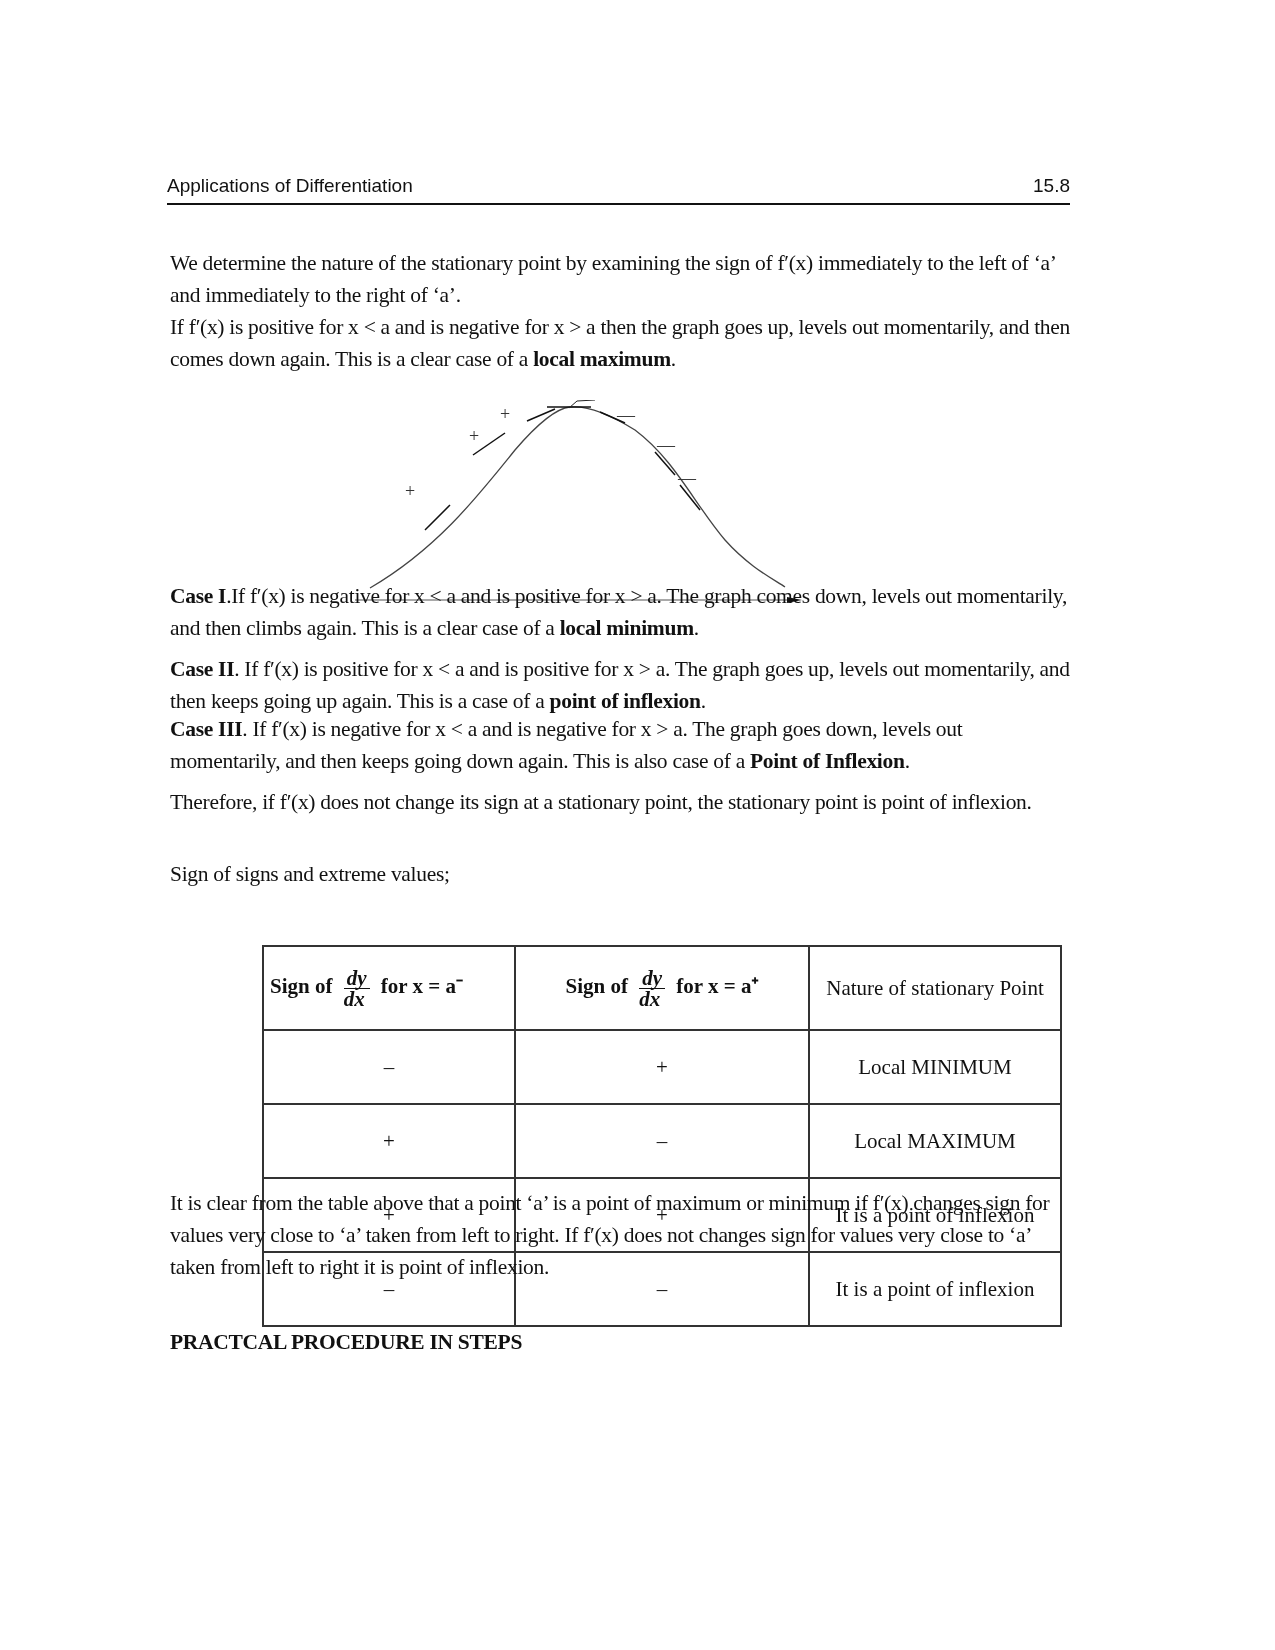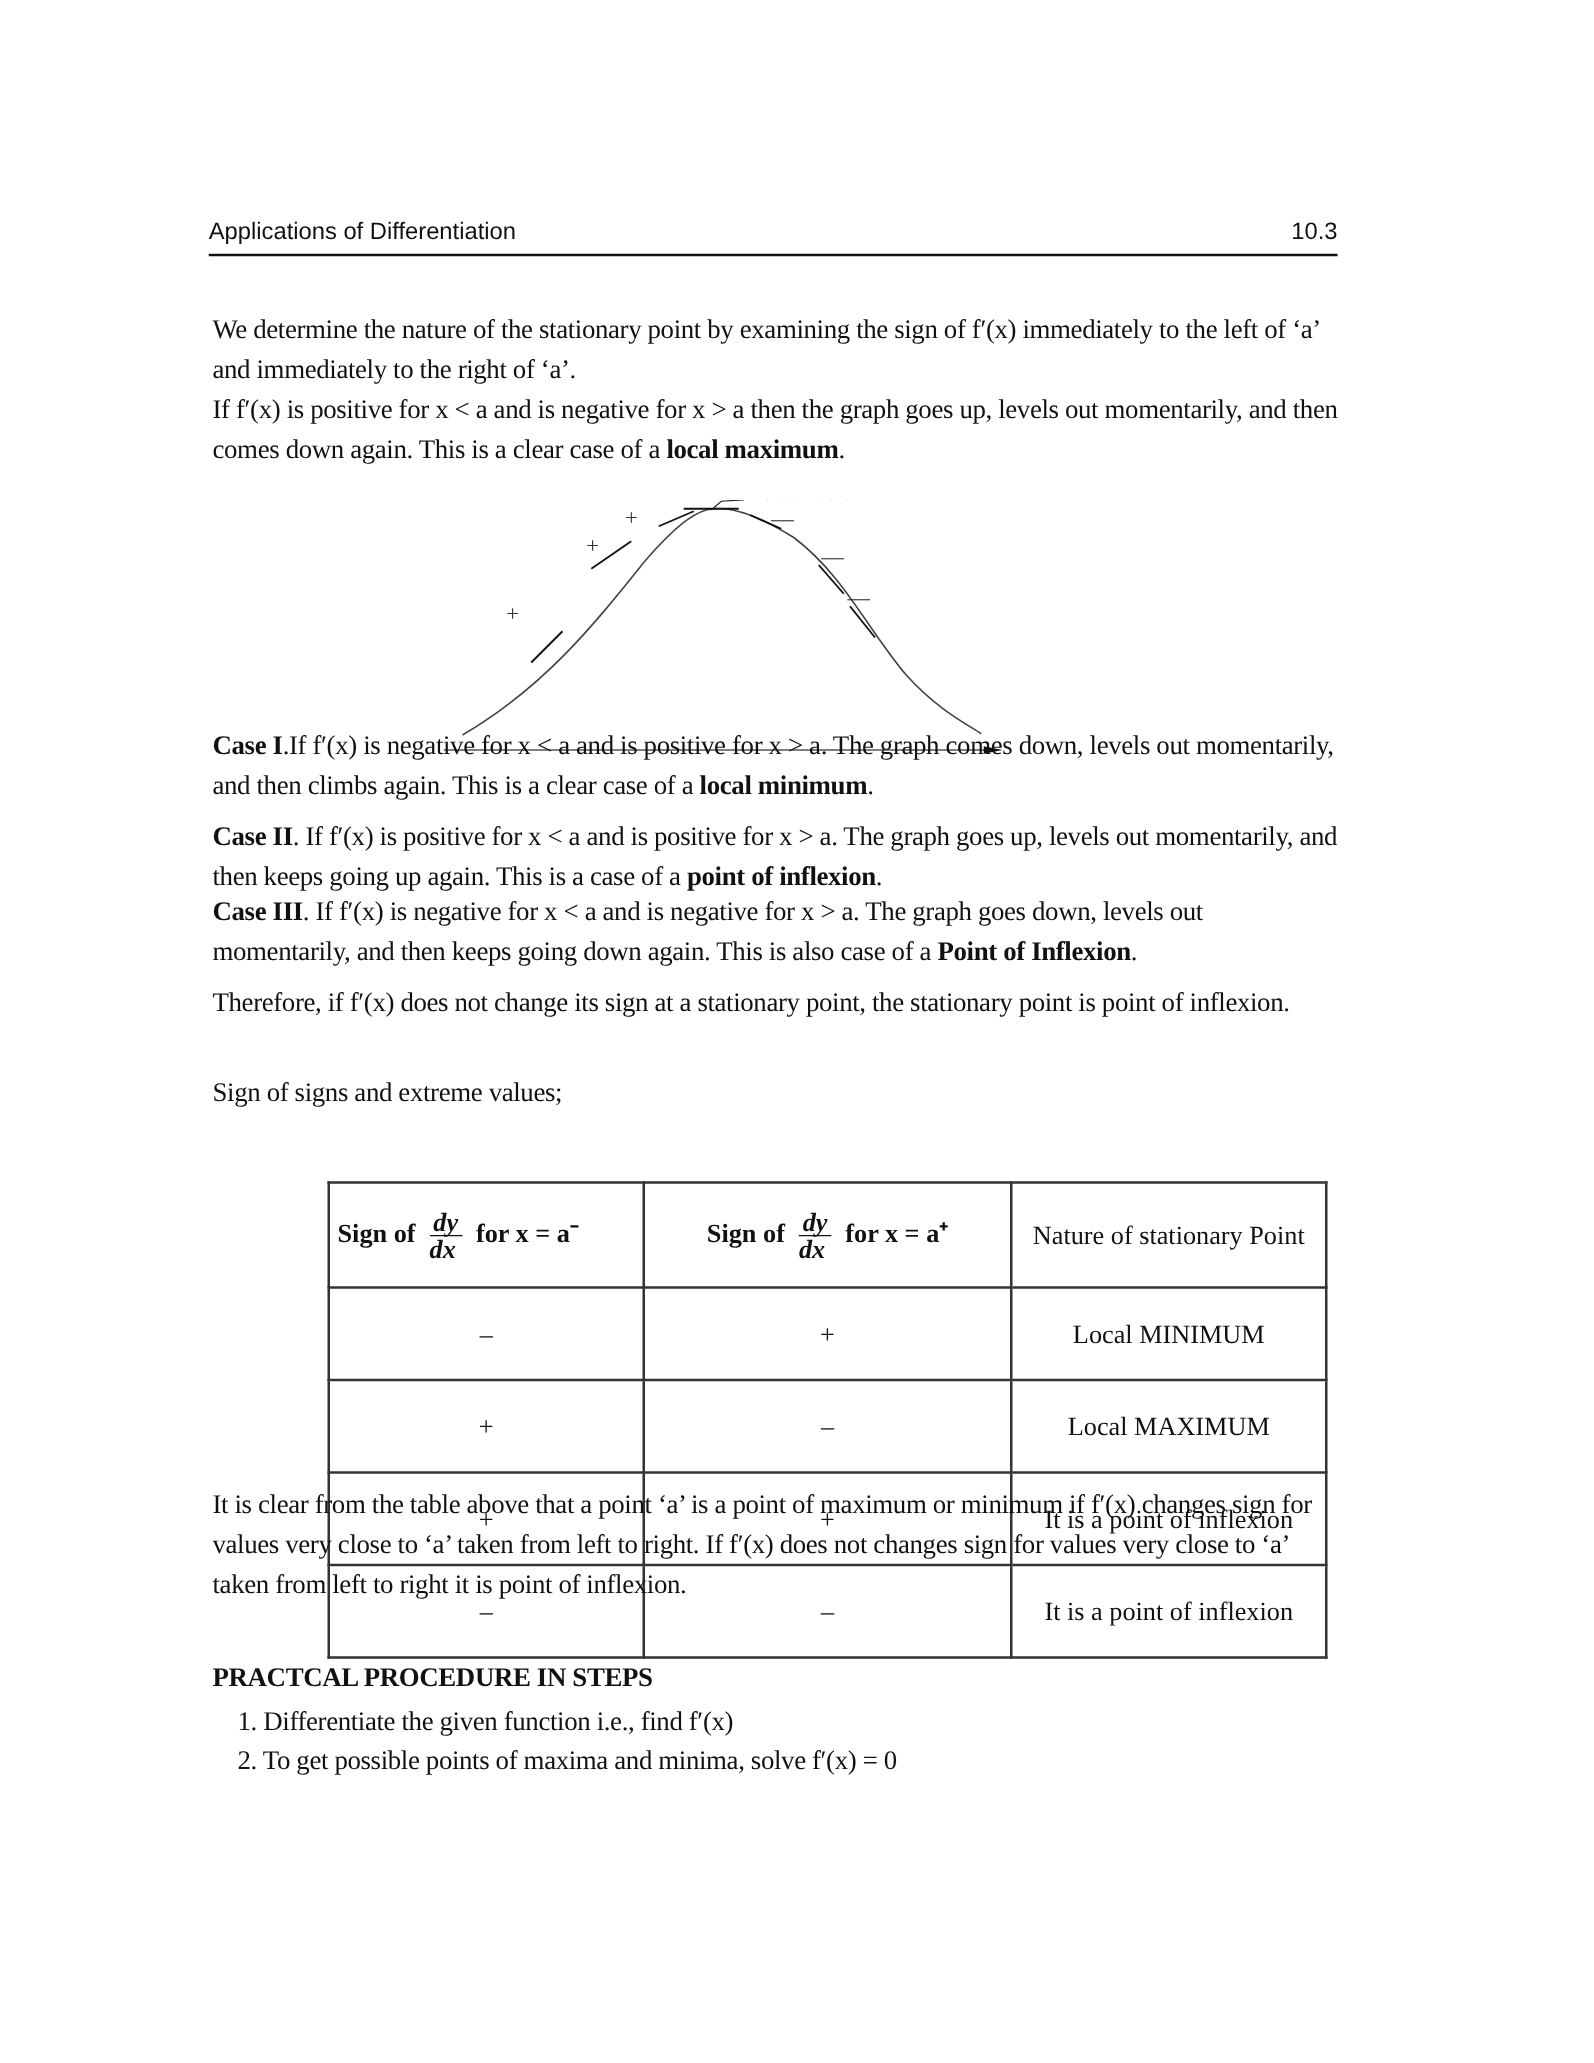--- a/index.html
+++ b/index.html
@@ -20,21 +20,21 @@
   .heading { position: absolute; left: 170px; top: 1330px; font-size: 21.5px; font-weight: bold; letter-spacing: -0.3px; }
   .steps { position: absolute; left: 190px; top: 1362px; font-size: 21.5px; line-height: 31px; letter-spacing: -0.3px; }
 </style>
 </head>
 <body>
 
 <div class="page">
 
   <div class="header">
     <span class="title">Applications of Differentiation</span>
-    <span class="pageno">10.3</span>
+    <span class="pageno">15.8</span>
   </div>
 
   <div class="para" style="top:247px;">We determine the nature of the stationary point by examining the sign of f′(x) immediately to the left of ‘a’ and immediately to the right of ‘a’.</div>
   <div class="para" style="top:311px;"><span>If f′(x) is positive for x &lt; a and is negative for x &gt; a then the graph goes up, levels out momentarily, and then comes down again. This is a clear case of a </span><b>local maximum</b><span>.</span></div>
 
   <svg class="graph" viewBox="0 0 500 205" xmlns="http://www.w3.org/2000/svg">
     <line x1="-5" y1="200" x2="-5" y2="8" stroke="#555" stroke-width="1.2"></line>
     <polygon points="-9,12 -1,12 -5,1" fill="#111"></polygon>
     <line x1="-5" y1="200" x2="440" y2="200" stroke="#555" stroke-width="1.2"></line>
     <polygon points="432,197 432,203 447,200" fill="#111"></polygon>
@@ -102,17 +102,13 @@
         <td>–</td>
         <td>–</td>
         <td>It is a point of inflexion</td>
       </tr>
     </tbody>
   </table>
 
   <div class="para" style="top:1187px;">It is clear from the table above that a point ‘a’ is a  point of maximum or minimum if f′(x) changes sign for values very close to ‘a’  taken from left to right. If f′(x) does not changes sign for values very close to ‘a’ taken from left to right it is point of inflexion.</div>
 
   <div class="heading">PRACTCAL PROCEDURE IN STEPS</div>
-  <div class="steps">
-    <div>1. Differentiate the given function i.e., find f′(x)</div>
-    <div>2. To get possible points of maxima and minima, solve f′(x) = 0</div>
-  </div>
 </div>
 
 </body></html>

